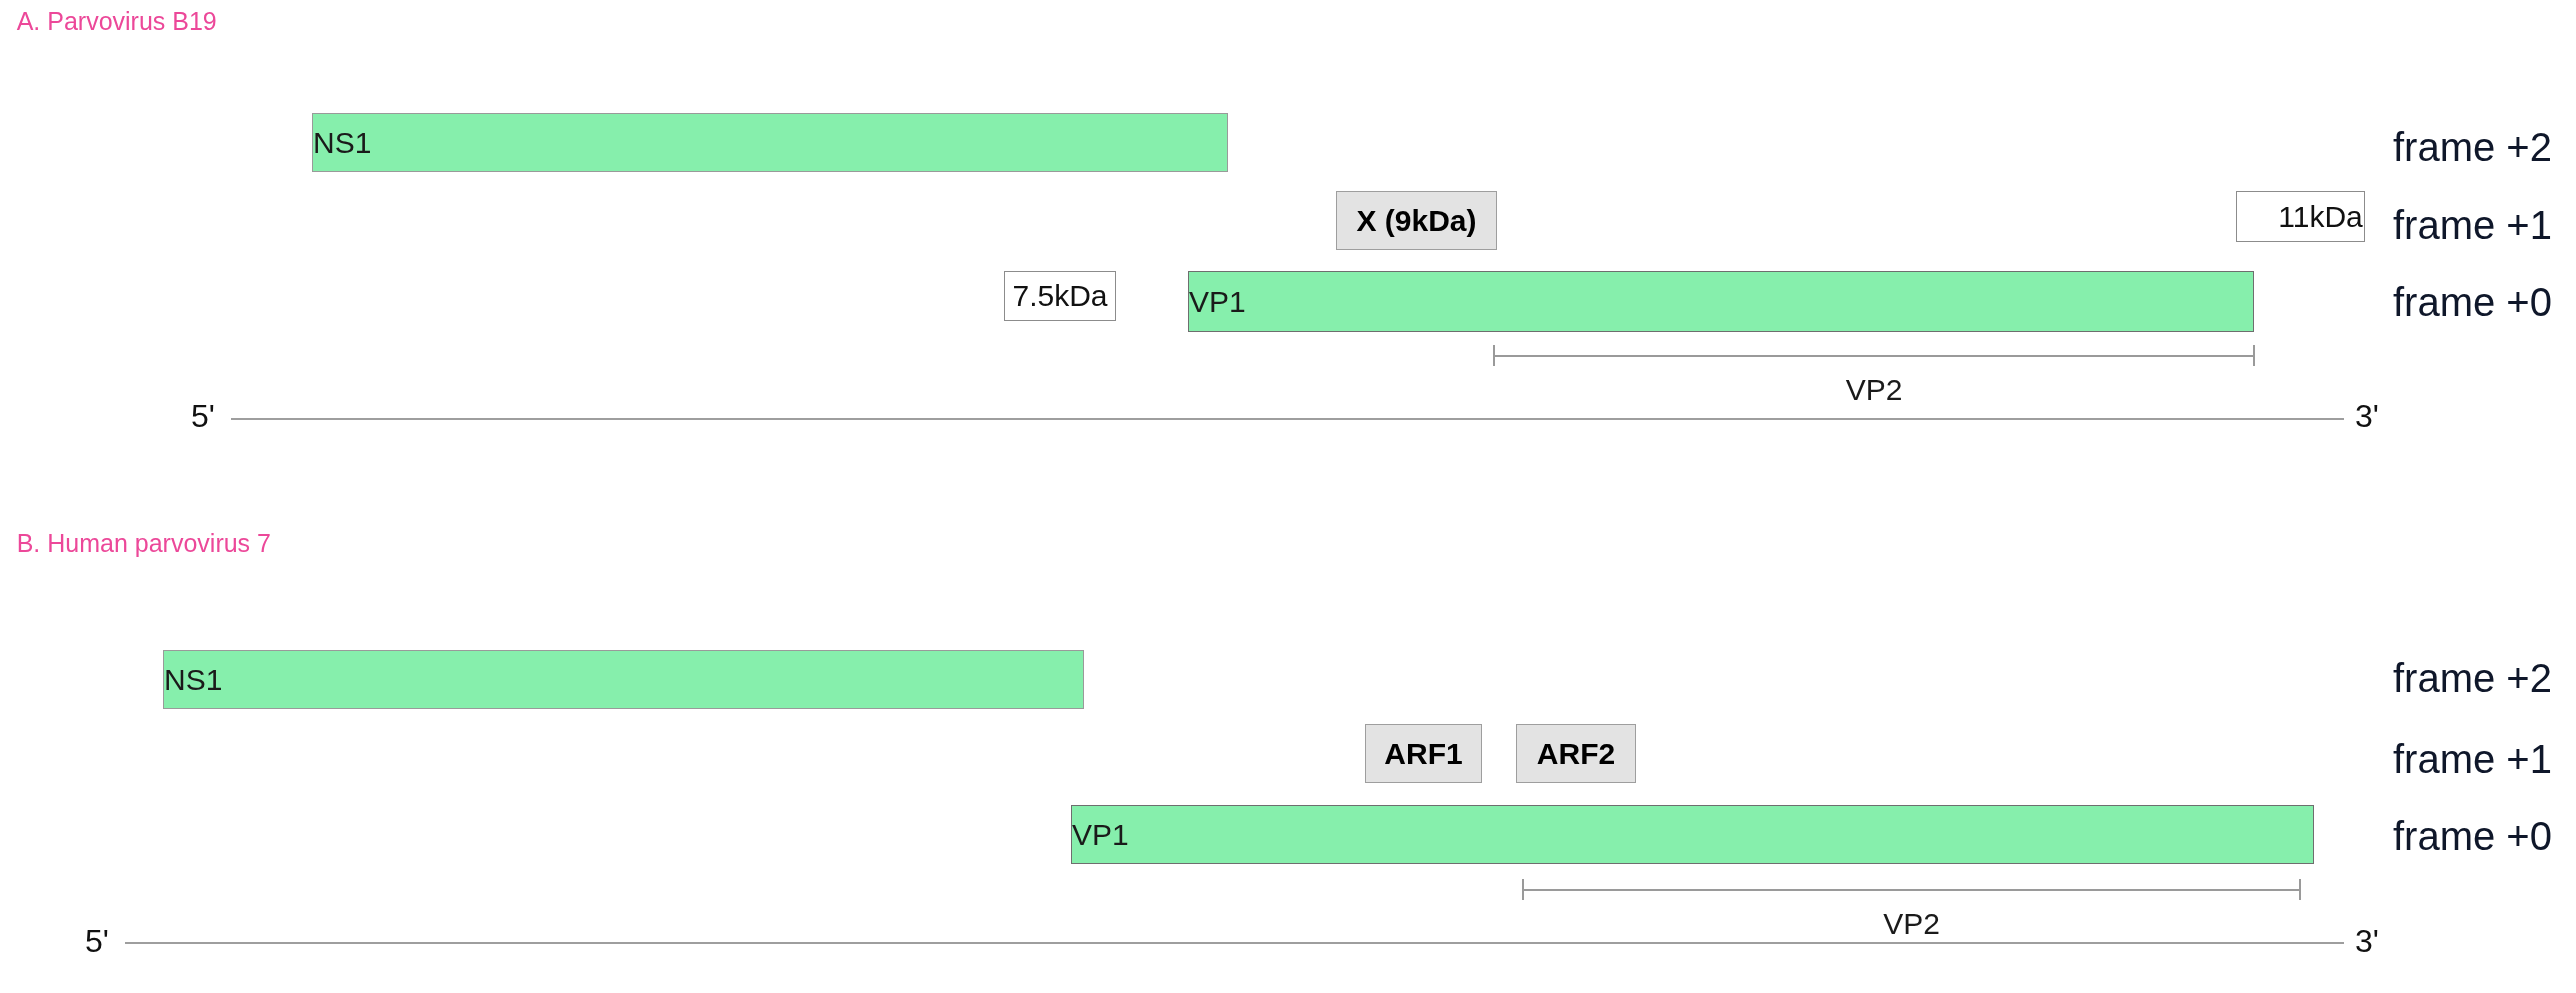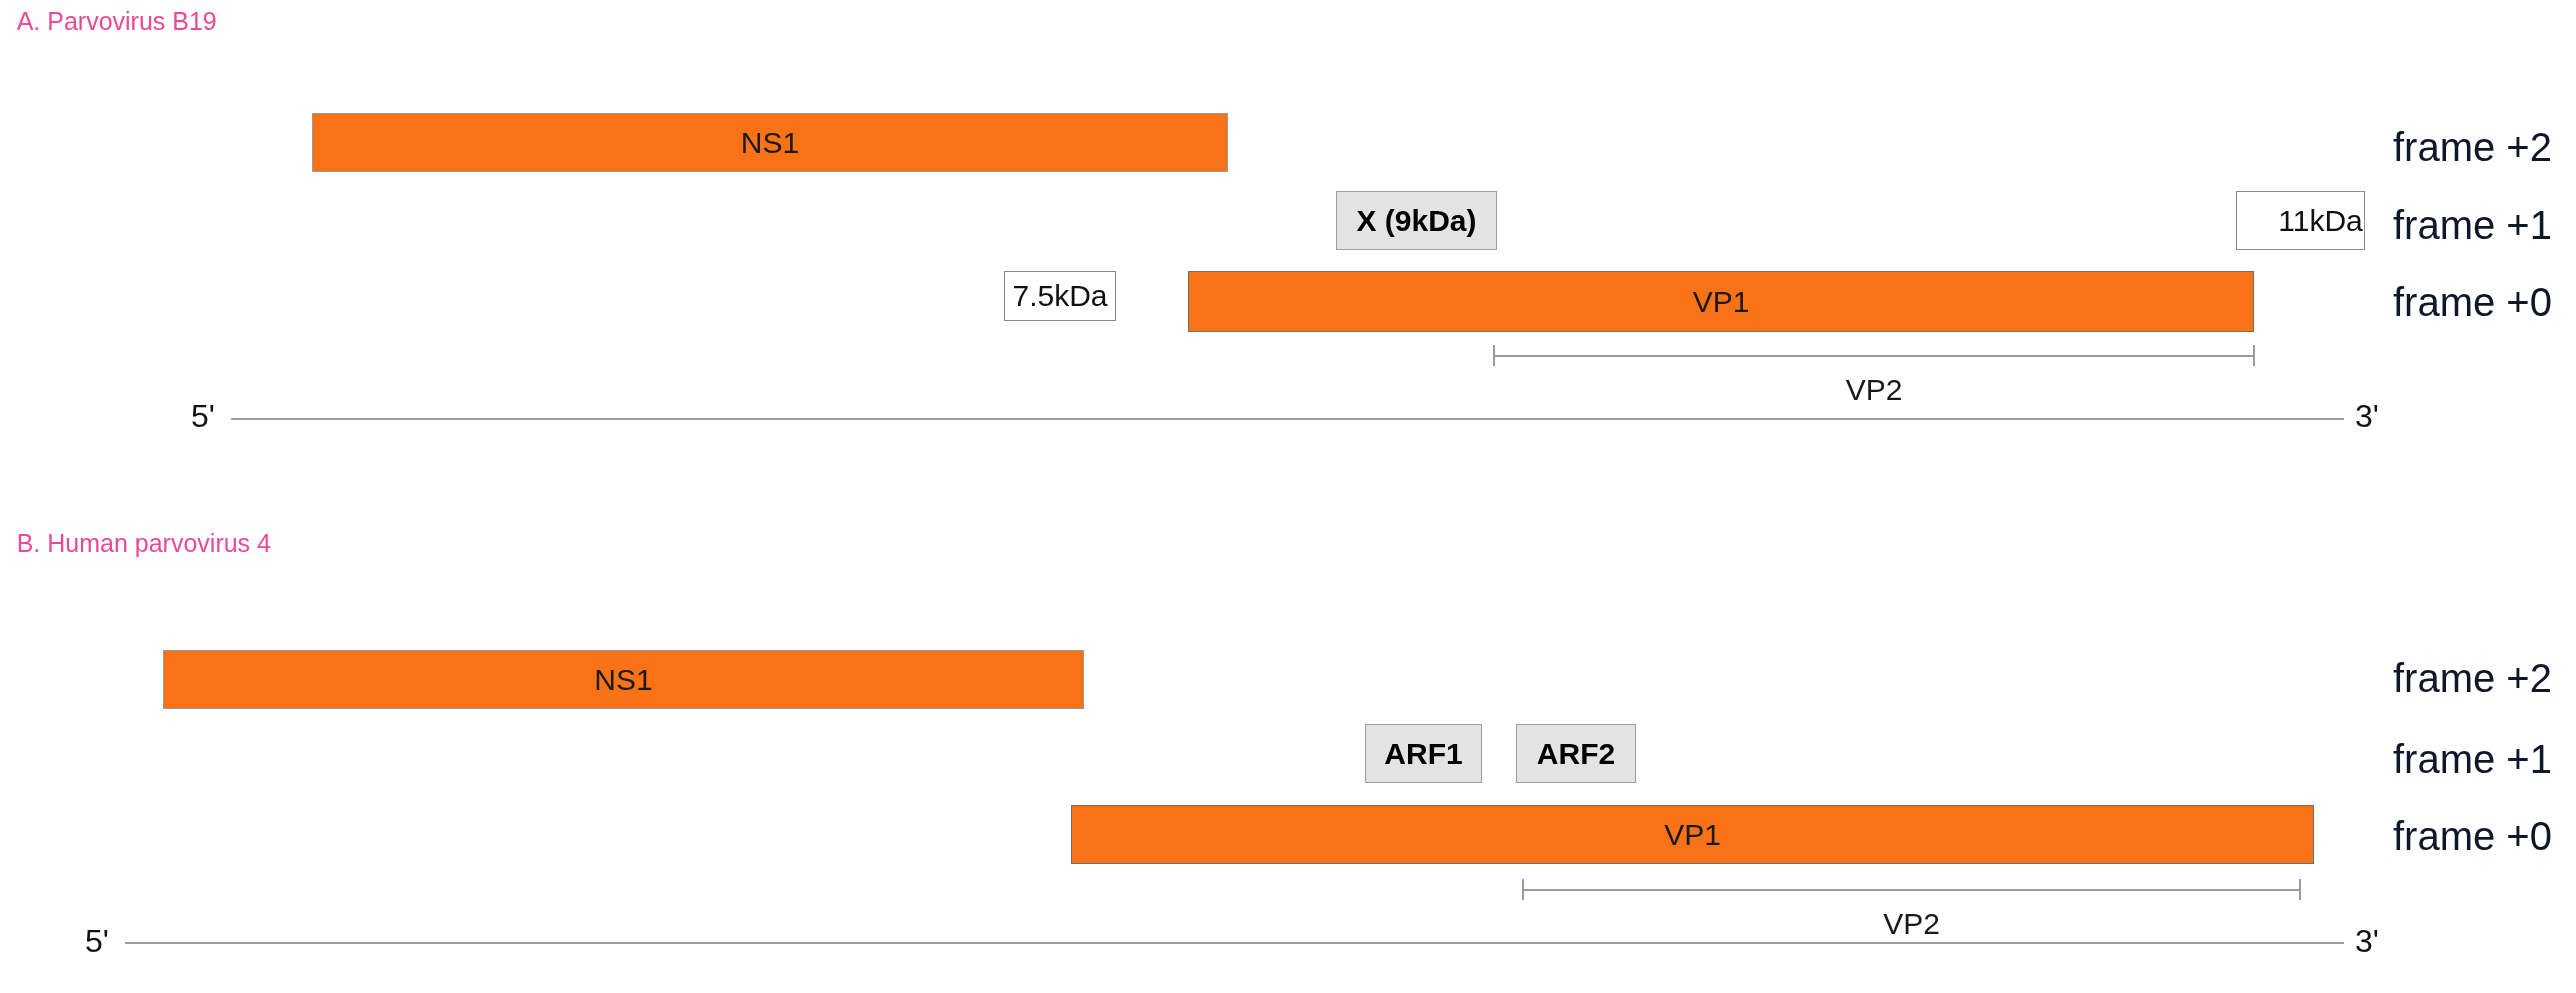--- a/index.html
+++ b/index.html
@@ -26,24 +26,24 @@
     line-height: 1;
     color: #ec4899;
     white-space: nowrap;
   }
 
   
   .orf-box {
     position: absolute;
     box-sizing: border-box;
     border: 1.5px solid #9a9a9a;
-    background: #f97316;
+    background: #86efac;
     display: flex;
     align-items: center;
-    justify-content: center;
+    justify-content: flex-start;
   }
   .orf-box.dark-edge {
     border-color: #6e6e6e;
   }
   .orf-label {
     font-size: 30px;
     line-height: 1;
     color: #1a1a1a;
     white-space: nowrap;
   }
@@ -138,21 +138,21 @@
   <div class="panel-title" style="left:16.7px; top:9px;">A. Parvovirus B19</div>
 
   <div class="orf-box" style="left:312px; top:113px; width:916px; height:59px;">
     <span class="orf-label">NS1</span>
   </div>
 
   <div class="chip shaded" style="left:1303px; top:191px; width:161px; height:59px;">
     <span class="chip-label">X (9kDa)</span>
   </div>
 
-  <div class="chip" style="left:2203px; top:191px; width:129px; height:59px;padding-left:40px;">
+  <div class="chip" style="left:2203px; top:191px; width:129px; height:51px;padding-left:40px;">
     <span class="chip-label">11kDa</span>
   </div>
 
   <div class="chip" style="left:971px; top:271px; width:112px; height:50px;">
     <span class="chip-label">7.5kDa</span>
   </div>
 
   <div class="orf-box dark-edge" style="left:1188px; top:271px; width:1066px; height:61px;">
     <span class="orf-label">VP1</span>
   </div>
@@ -165,21 +165,21 @@
   <div class="vp2-caption" style="left:1493px; top:375px; width:762px;">VP2</div>
 
   <div class="end-label" style="left:191px; top:400px;">5'</div>
   <div class="genome-line" style="left:231px; top:418px; width:2113px;"></div>
   <div class="end-label" style="left:2355px; top:400px;">3'</div>
 
   <div class="frame-label" style="left:2393px; top:127px;">frame +2</div>
   <div class="frame-label" style="left:2393px; top:205px;">frame +1</div>
   <div class="frame-label" style="left:2393px; top:282px;">frame +0</div>
 
-  <div class="panel-title" style="left:16.7px; top:531px;">B. Human parvovirus 4</div>
+  <div class="panel-title" style="left:16.7px; top:531px;">B. Human parvovirus 7</div>
 
   <div class="orf-box" style="left:163px; top:650px; width:921px; height:59px;">
     <span class="orf-label">NS1</span>
   </div>
 
   <div class="chip shaded" style="left:1332px; top:724px; width:117px; height:59px;">
     <span class="chip-label">ARF1</span>
   </div>
 
   <div class="chip shaded" style="left:1483px; top:724px; width:120px; height:59px;">

